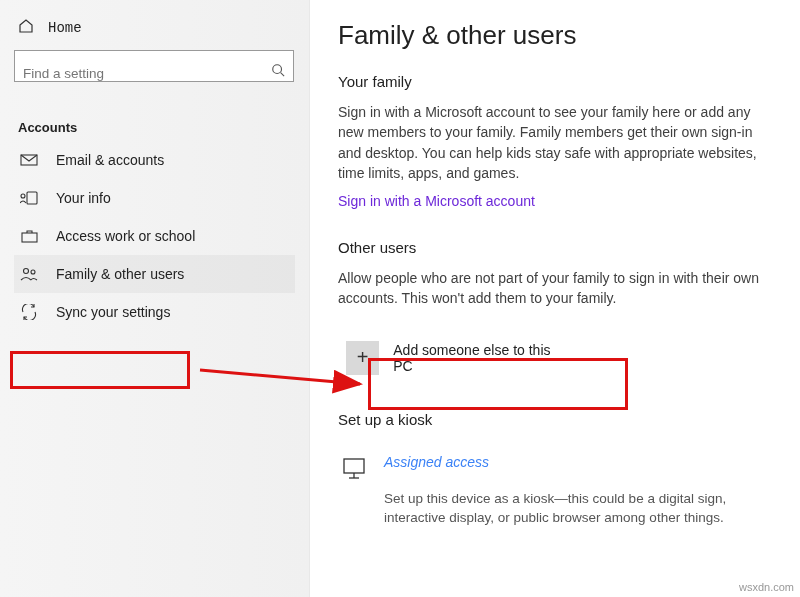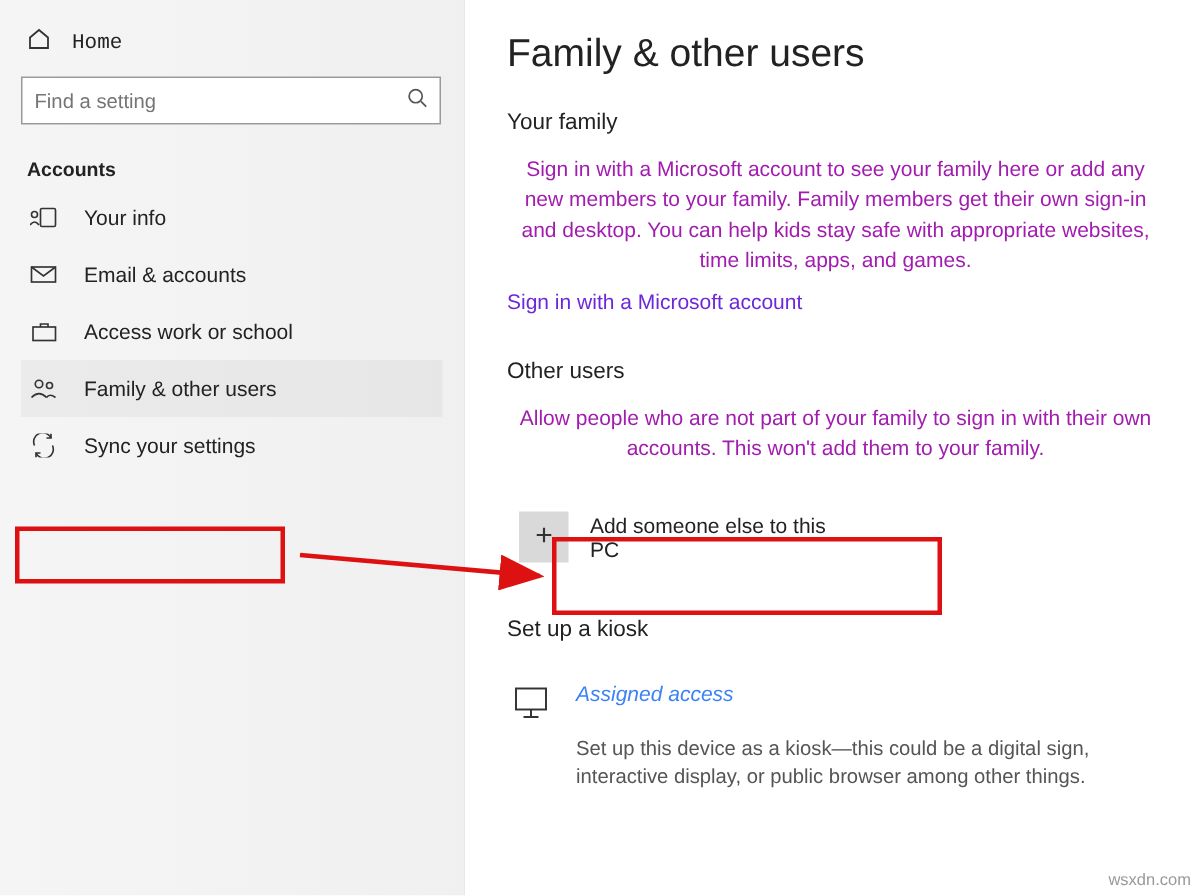--- a/index.html
+++ b/index.html
@@ -2,38 +2,38 @@
 <html><head>
 <meta charset="utf-8">
 <style>
 * { margin: 0; padding: 0; box-sizing: border-box; font-family: "Segoe UI", sans-serif; }
 body { width: 800px; height: 597px; background: #fff; display: flex; overflow: hidden; position: relative; }
 
 .sidebar { width: 310px; height: 100%; background: linear-gradient(to right, #f5f5f5, #f0f0f0); padding: 12px 14px; border-right: 1px solid #e8e8e8; }
 .home-row { display: flex; align-items: center; gap: 14px; padding: 6px 4px 12px 4px; cursor: pointer; }
 .home-row .lbl { font-size: 14px; color: #222; font-family: Liberation Mono, monospace; }
 
-.search-box { display: flex; align-items: center; width: 280px; height: 32px; border: 1px solid #999; background: #fff; padding: 0 8px; margin-bottom: 22px; }
+.search-box { display: flex; align-items: flex-end; width: 280px; height: 32px; border: 1px solid #999; background: #fff; padding: 0 8px; margin-bottom: 38px; }
 .search-box input { flex: 1; border: none; outline: none; font-size: 13.5px; color: #555; background: transparent; }
 .search-box .mg { color: #555; }
 
 .section-title { font-size: 13px; font-weight: 600; color: #222; margin: 0 0 6px 4px; }
 
 .nav-item { display: flex; align-items: center; gap: 18px; padding: 11px 6px; font-size: 14px; color: #222; cursor: pointer; }
 .nav-item .ic { width: 18px; display: flex; justify-content: center; color: #333; }
 .nav-item.selected { background: rgba(0,0,0,0.04); }
 
 .highlight-1 { position: absolute; left: 10px; top: 351px; width: 180px; height: 38px; border: 3px solid #d11; pointer-events: none; }
 .highlight-2 { position: absolute; left: 368px; top: 358px; width: 260px; height: 52px; border: 3px solid #d11; pointer-events: none; }
 .arrow-svg { position: absolute; left: 195px; top: 358px; pointer-events: none; }
 
 .main { flex: 1; padding: 20px 24px 20px 28px; overflow: hidden; }
 .page-title { font-size: 26px; font-weight: 400; color: #222; margin-bottom: 22px; }
 .sub-title { font-size: 15px; font-weight: 400; color: #222; margin-bottom: 12px; }
-.body-text { font-size: 14px; color: #a21caf; line-height: 1.45; margin-bottom: 10px; text-align: center; }
+.body-text { font-size: 14px; color: #404040; line-height: 1.45; margin-bottom: 10px; }
 .link { font-size: 14px; color: #6d28d9; cursor: pointer; }
 .section-gap { height: 30px; }
 
 .add-btn { display: flex; align-items: center; gap: 14px; padding: 8px 8px; cursor: pointer; width: 240px; }
 .add-btn .plus-box { width: 34px; height: 34px; background: #d9d9d9; display: flex; align-items: center; justify-content: center; font-size: 20px; color: #333; }
 .add-btn .plus-lbl { font-size: 14px; color: #222; }
 
 .kiosk-row { display: flex; gap: 14px; padding: 6px 0; }
 .kiosk-icon { width: 32px; display: flex; justify-content: center; padding-top: 2px; }
 .kiosk-txt { flex: 1; }
@@ -62,37 +62,37 @@
           <circle cx="7" cy="7" r="5"></circle>
           <line x1="11" y1="11" x2="15" y2="15"></line>
         </svg>
     </span>
   </div>
 
   <div class="section-title">Accounts</div>
 
   <div class="nav-item">
     <span class="ic">
+      <svg width="18" height="12" viewBox="0 0 18 12" fill="none" stroke="#333" stroke-width="1.1">
+          <rect x="1" y="1" width="16" height="10"></rect>
+          <path d="M1 1 L9 7 L17 1"></path>
+        </svg>
+    </span>
+    <span>Email &amp; accounts</span>
+  </div>
+
+  <div class="nav-item">
+    <span class="ic">
       <svg width="18" height="14" viewBox="0 0 18 14" fill="none" stroke="#333" stroke-width="1.1">
           <rect x="7" y="1" width="10" height="12" rx="1"></rect>
           <circle cx="3" cy="5" r="2"></circle>
           <path d="M0 12 Q3 8 6 12"></path>
         </svg>
     </span>
     <span>Your info</span>
-  </div>
-
-  <div class="nav-item">
-    <span class="ic">
-      <svg width="18" height="12" viewBox="0 0 18 12" fill="none" stroke="#333" stroke-width="1.1">
-          <rect x="1" y="1" width="16" height="10"></rect>
-          <path d="M1 1 L9 7 L17 1"></path>
-        </svg>
-    </span>
-    <span>Email &amp; accounts</span>
   </div>
 
 
   <div class="nav-item">
     <span class="ic">
       <svg width="17" height="14" viewBox="0 0 17 14" fill="none" stroke="#333" stroke-width="1.1">
           <rect x="1" y="4" width="15" height="9"></rect>
           <path d="M6 4 V2 H11 V4"></path>
         </svg>
     </span>

